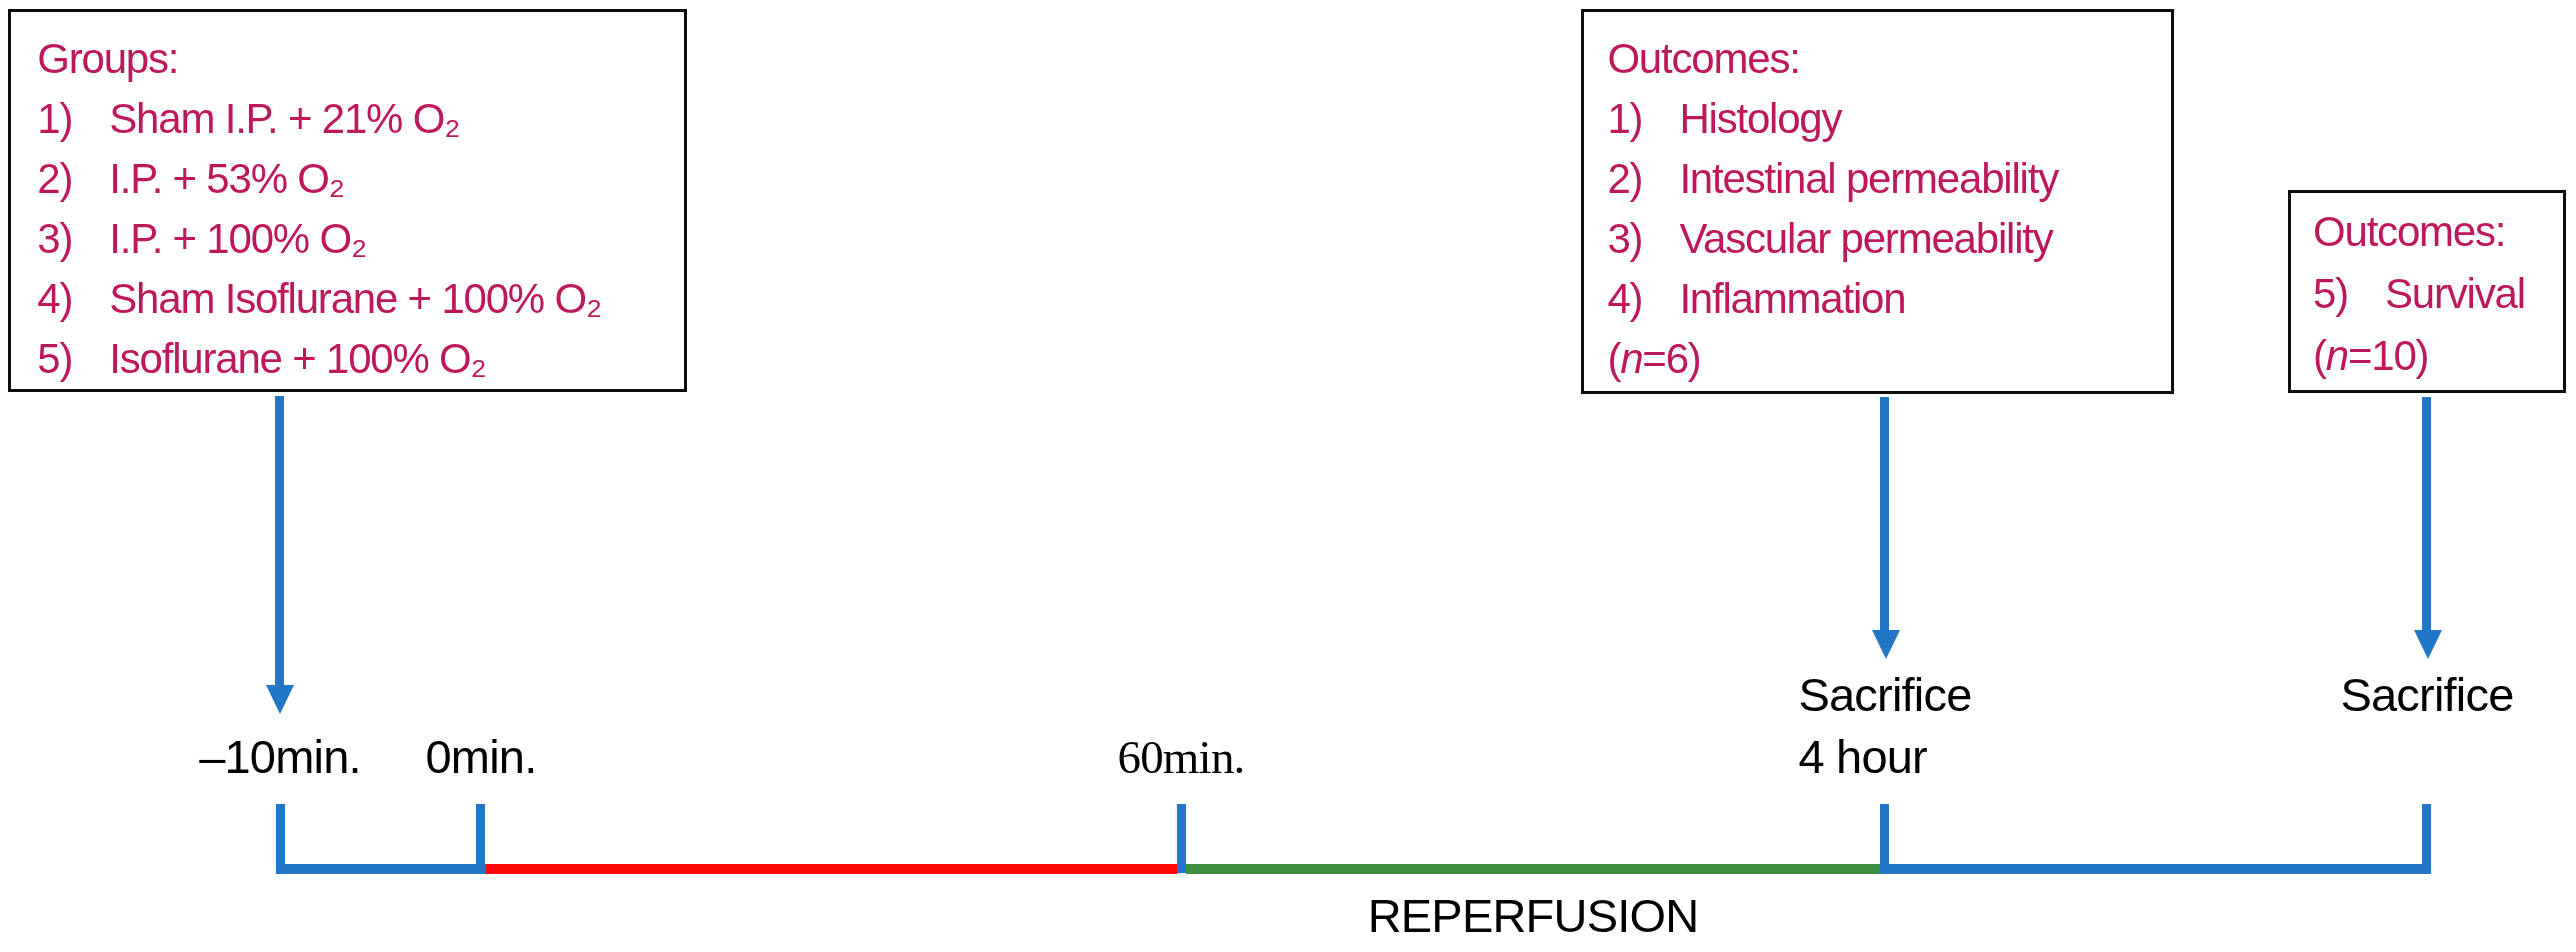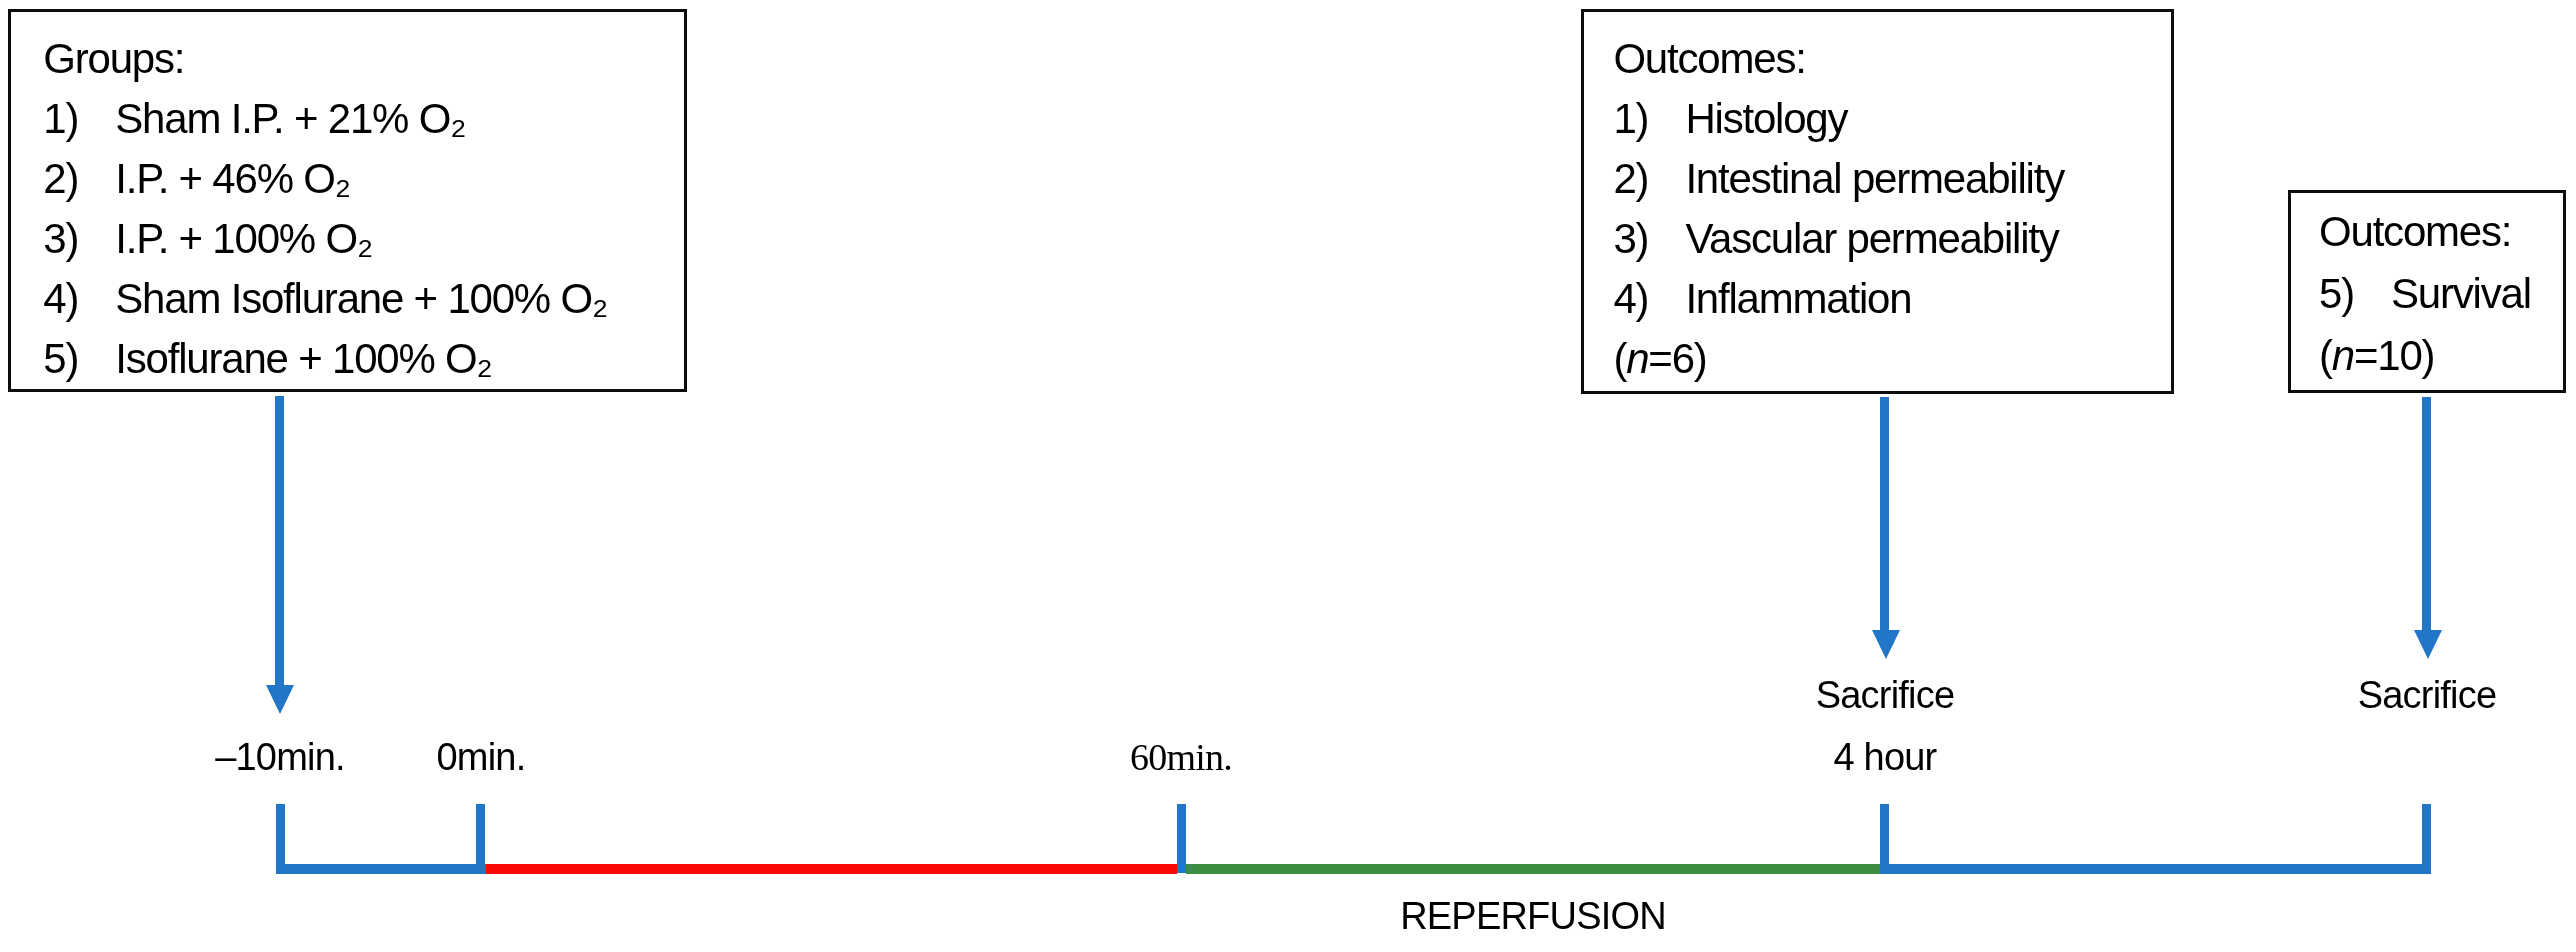--- a/index.html
+++ b/index.html
@@ -12,59 +12,57 @@
     overflow:hidden;
   }
   .box{
     position:absolute;
     background:#fff;
     border:3.1px solid #0d0d0d;
     box-sizing:border-box;
     font-size:42px;
     line-height:60px;
     letter-spacing:-1.2px;
-    color:#000000;
-    padding-left:6px;
+    color:#be185d;
   }
   .box .inner{padding:17px 7.8px 0 26.5px;}
   .row{display:flex;align-items:flex-start;}
   .row .num{width:72px;flex:none;}
   .row .lbl{white-space:nowrap;text-align:right;}
   .var{font-style:italic;}
   .arrow-shaft{position:absolute;width:9.4px;}
   .arrow-head{position:absolute;width:0;height:0;
     border-left:14px solid transparent;border-right:14px solid transparent;
     border-top-width:29px;border-top-style:solid;}
   .tick{position:absolute;width:9.4px;height:69px;top:804px;}
   .seg{position:absolute;height:10px;top:864px;}
   .tlabel{
     position:absolute;
-    font-size:38px;
+    font-size:47px;
     line-height:62px;
     letter-spacing:-0.8px;
     transform:translateX(-50%);
     white-space:nowrap;
-    text-align:center;
   }
 </style>
 </head>
 <body>
 
 <div id="canvas">
 
   <div class="box" style="left:7.8px;top:9.4px;width:679px;height:383px;">
     <div class="inner">
       <div>Groups:</div>
       <div class="row">
         <span class="num">1)</span>
         <span class="lbl">Sham I.P. + 21% O₂</span>
       </div>
       <div class="row">
         <span class="num">2)</span>
-        <span class="lbl">I.P. + 46% O₂</span>
+        <span class="lbl">I.P. + 53% O₂</span>
       </div>
       <div class="row">
         <span class="num">3)</span>
         <span class="lbl">I.P. + 100% O₂</span>
       </div>
       <div class="row">
         <span class="num">4)</span>
         <span class="lbl">Sham Isoflurane + 100% O₂</span>
       </div>
       <div class="row">

